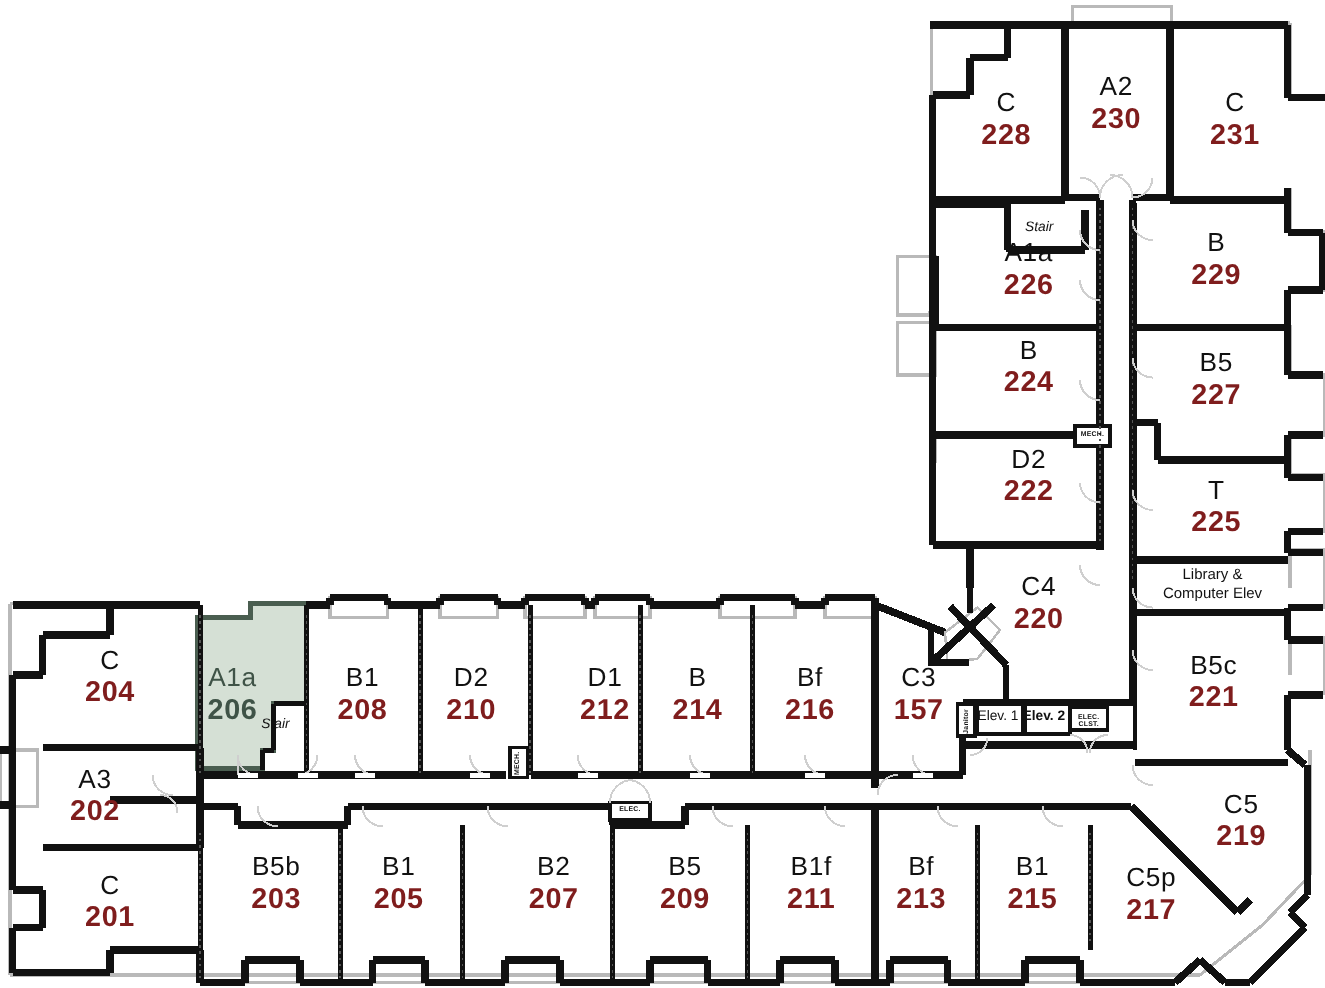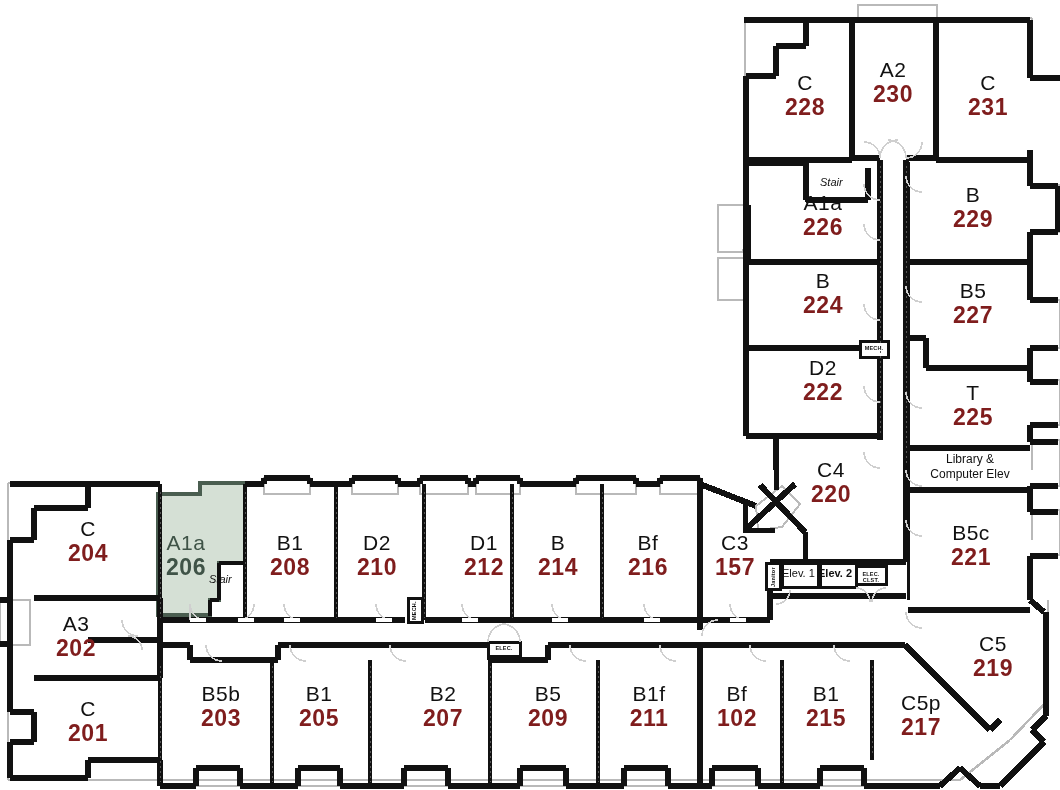--- a/index.html
+++ b/index.html
@@ -491,21 +491,21 @@
       <div class="unit-num">209</div>
     </div>
 
     <div class="unit-label" style="left:604px;top:683px;width:90px;">
       <div class="unit-type">B1f</div>
       <div class="unit-num">211</div>
     </div>
 
     <div class="unit-label" style="left:692px;top:683px;width:90px;">
       <div class="unit-type">Bf</div>
-      <div class="unit-num">102</div>
+      <div class="unit-num">213</div>
     </div>
 
     <div class="unit-label" style="left:781px;top:683px;width:90px;">
       <div class="unit-type">B1</div>
       <div class="unit-num">215</div>
     </div>
 
     <div class="unit-label" style="left:876px;top:692px;width:90px;">
       <div class="unit-type">C5p</div>
       <div class="unit-num">217</div>

